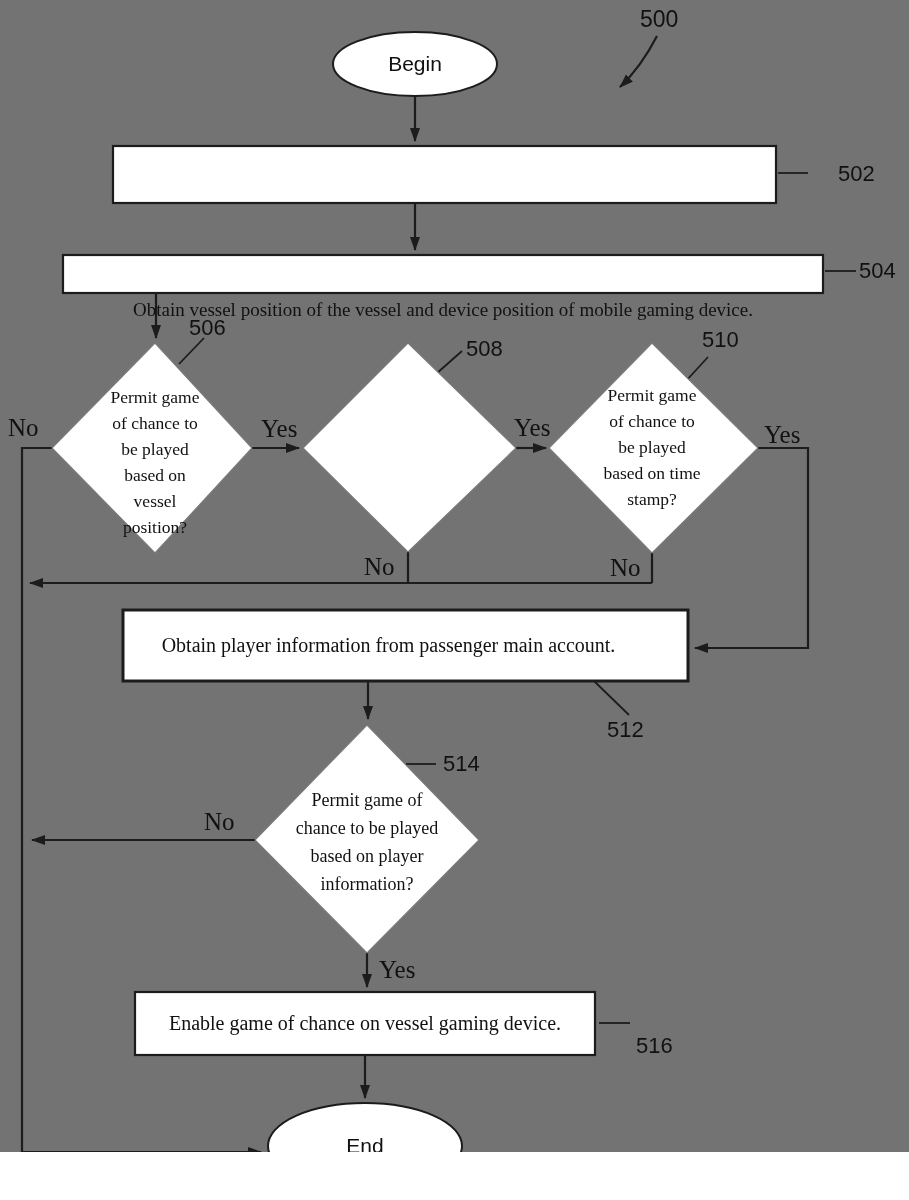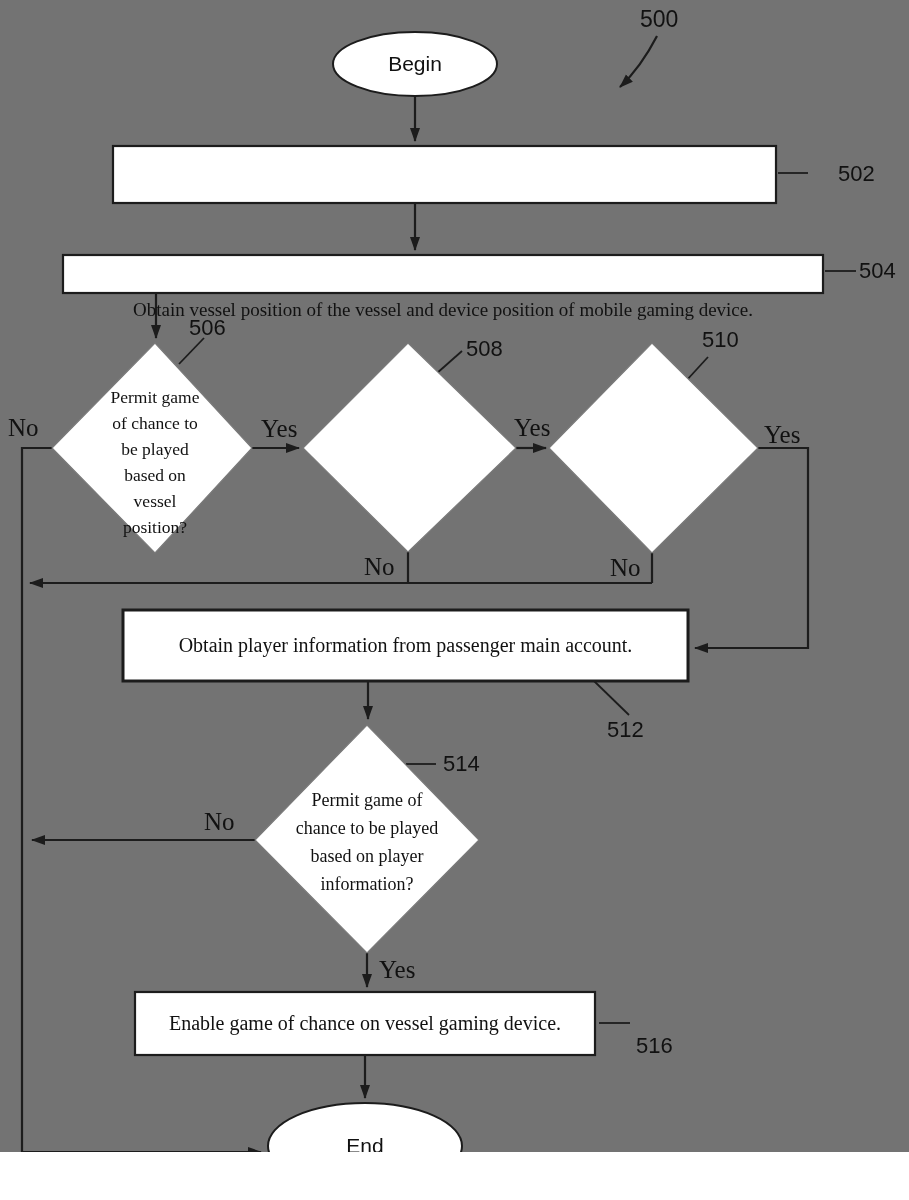--- a/index.html
+++ b/index.html
@@ -74,23 +74,24 @@
   <div class="tag" style="left:811px;top:161px;margin-left:27px;">502</div>
 
   <div class="txt node-serif" style="left:68px;top:261px;width:750px;margin-top:36px;">Obtain vessel position of the vessel and device position of mobile gaming device.</div>
   <div class="tag" style="left:859px;top:258px;">504</div>
 
   <div class="txt diamond-txt" style="left:106px;top:372px;width:98px;margin-top:12px;">Permit game of chance to be played based on vessel position?</div>
   <div class="tag" style="left:189px;top:315px;">506</div>
 
   <div class="tag" style="left:466px;top:336px;">508</div>
 
+  <div class="txt diamond-txt" style="left:602px;top:382px;width:100px;">Permit game of chance to be played based on time stamp?</div>
   <div class="tag" style="left:702px;top:327px;">510</div>
 
-  <div class="txt flexbox" style="left:123px;top:610px;width:565px;height:71px;">Obtain player information from passenger main account.</div>
+  <div class="txt flexbox" style="left:106px;top:610px;width:565px;height:71px;">Obtain player information from passenger main account.</div>
   <div class="tag" style="left:607px;top:717px;">512</div>
 
   <div class="txt diamond-txt" style="left:292px;top:786px;width:150px;font-size:18px;line-height:28px;">Permit game of chance to be played based on player information?</div>
   <div class="tag" style="left:443px;top:751px;">514</div>
 
   <div class="txt flexbox" style="left:135px;top:992px;width:460px;height:63px;">Enable game of chance on vessel gaming device.</div>
   <div class="tag" style="left:636px;top:1008px;margin-top:25px;">516</div>
 
   <div class="edge" style="left:8px;top:414px;">No</div>
   <div class="edge" style="left:261px;top:415px;">Yes</div>

